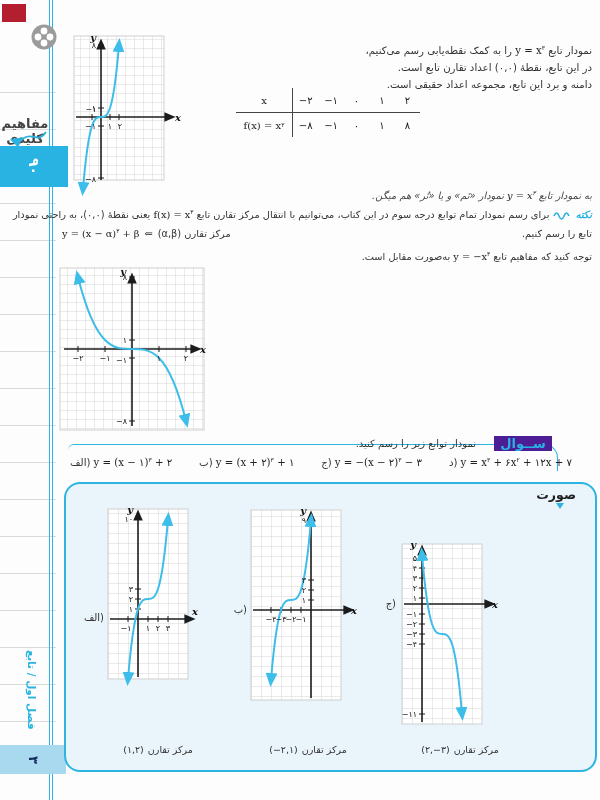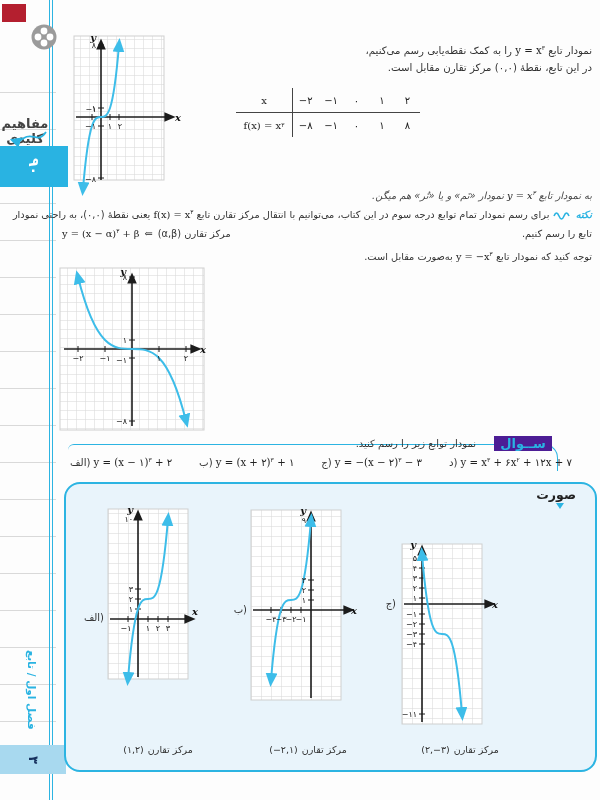--- a/index.html
+++ b/index.html
@@ -101,21 +101,22 @@
   <div class="abs" id="p3box">
     <span>۳</span>
   </div>
 
   <div class="abs fa" id="p1">
     <div class="pline">
       <span>نمودار تابع</span>
       <span class="math"><span>y = x</span><sup>۳</sup></span>
       <span>را به کمک نقطه‌یابی رسم می‌کنیم،</span>
     </div>
-    <div class="pline">در این تابع، نقطهٔ (۰,۰) مرکز تقارن مقابل است.</div>
+    <div class="pline">در این تابع، نقطهٔ (۰,۰) اعداد تقارن تابع است.</div>
+    <div class="pline">دامنه و برد این تابع، مجموعه اعداد حقیقی است.</div>
   </div>
 
   <div class="abs" id="ftable">
     <div class="row r1">
       <div class="hcell math">x</div>
       <div class="vals">
         <span>−۲</span>
         <span>−۱</span>
         <span>۰</span>
         <span>۱</span>
@@ -187,21 +188,21 @@
     </div>
     <div class="pline l3row">
       <span>تابع را رسم کنیم.</span>
       <span class="fgroup">
         <span class="math"><span>y = (x − α)</span><sup>۳</sup><span> + β</span></span>
         <span class="math">⇐</span>
         <span class="fa">مرکز تقارن (α,β)</span>
       </span>
     </div>
     <div class="pline" style="margin-top:4px">
-      <span>توجه کنید که نمودار تابع</span>
+      <span>توجه کنید که مفاهیم تابع</span>
       <span class="math"><span>y = −x</span><sup>۳</sup></span>
       <span>به‌صورت مقابل است.</span>
     </div>
   </div>
 
   <div class="abs" style="left:58px;top:266px;">
     <svg width="150" height="170" viewBox="0 0 150 170">
       <defs>
         <pattern id="gp2" width="9" height="9" patternUnits="userSpaceOnUse">
           <path d="M9,0H0V9" fill="none" stroke="#d6d6d6" stroke-width="1"></path>

